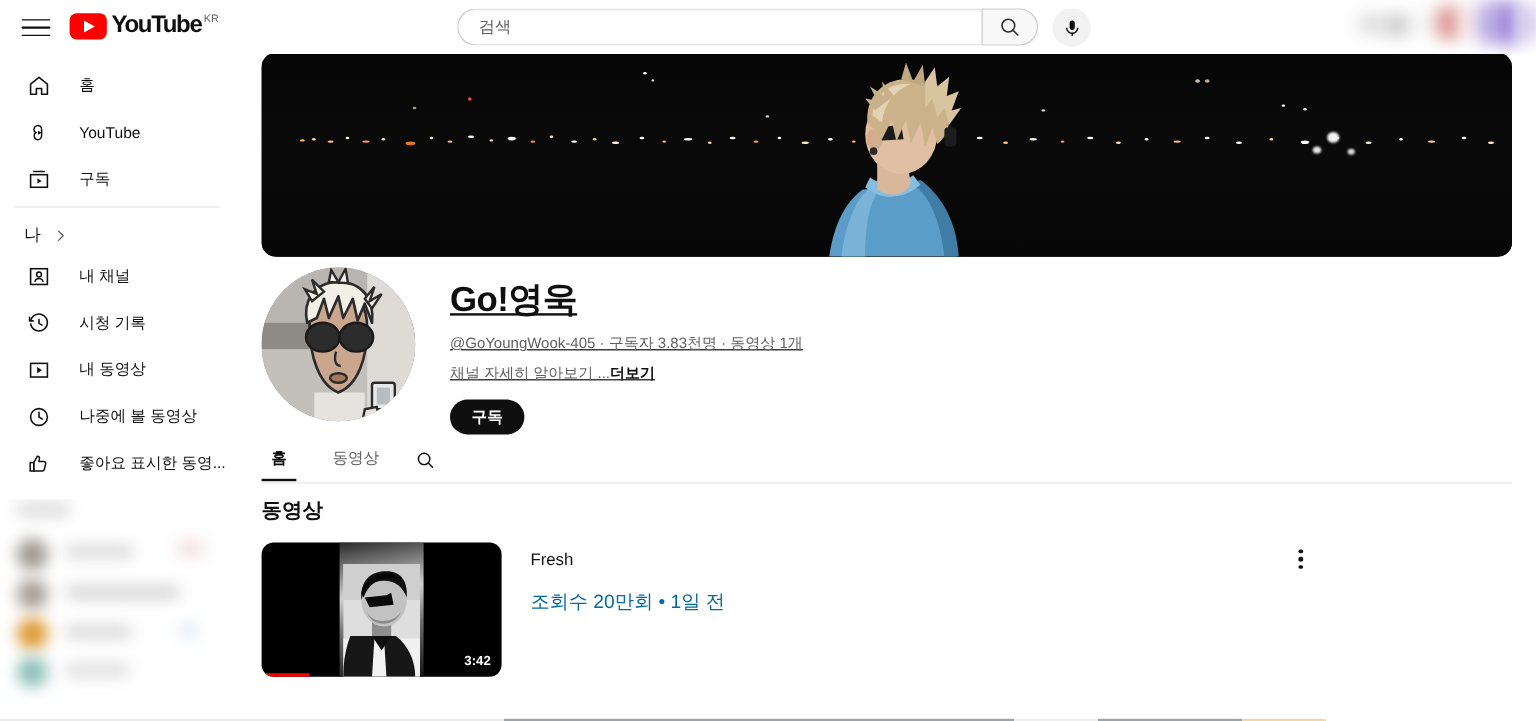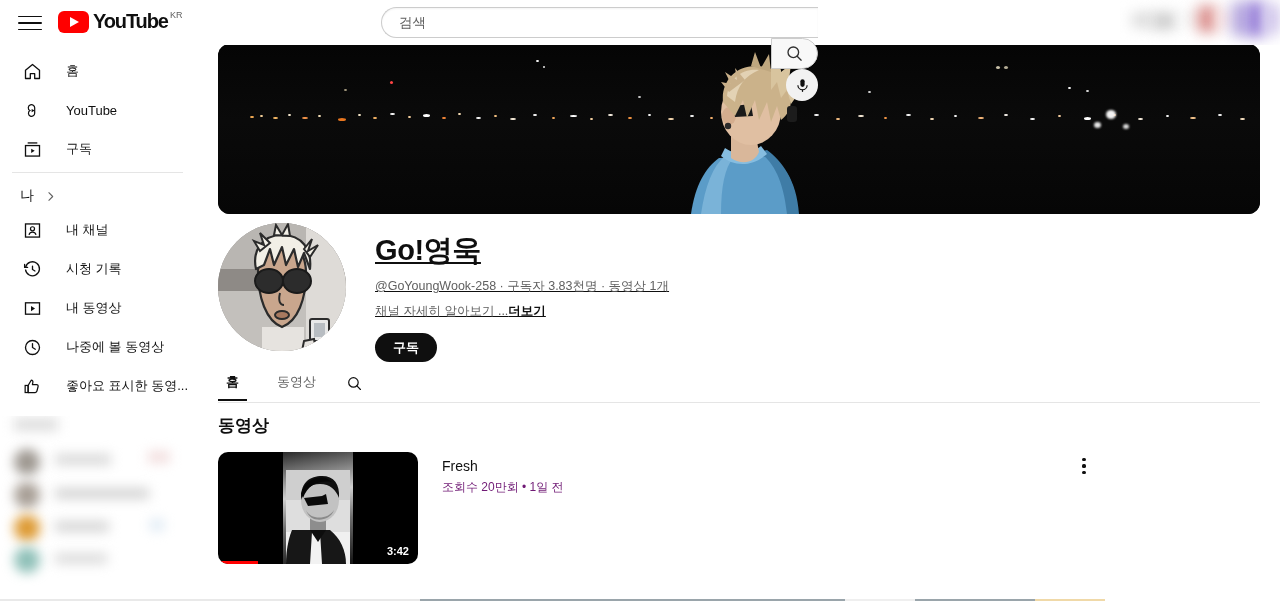--- a/index.html
+++ b/index.html
@@ -44,21 +44,21 @@
     font-size: 20px; font-weight: bold; letter-spacing: -1.1px;
     margin-left: 4px; line-height: 21px; color: #0f0f0f;
   }
   .yt-country {
     font-size: 9px; color: #606060; margin-left: 2px; line-height: 9px;
     letter-spacing: 0px;
   }
 
   .search-wrap {
     position: absolute; left: 381px; top: 7px;
-    display: flex; align-items: flex-end; flex-direction: column;
+    display: flex; align-items: flex-start;
   }
   .search-box {
     width: 437px; height: 31px;
     border: 1px solid #ccc; border-right: none;
     border-radius: 16px 0 0 16px;
     background: #fff;
     display: flex; align-items: center;
     padding-left: 15px;
     box-shadow: inset 0 1px 2px rgba(0,0,0,0.05);
   }
@@ -195,21 +195,21 @@
     background: rgba(0,0,0,0.82); color: #fff;
     font-size: 11px; font-weight: bold; border-radius: 4px;
     padding: 1px 4px; line-height: 14px;
   }
   .progress {
     position: absolute; left: 0; bottom: 0; height: 3px;
     width: 20%; background: #ff0000;
   }
   .vid-info { margin-left: 24px; padding-top: 4px; flex: 1; }
   .vid-title { font-size: 14px; color: #0f0f0f; line-height: 20px; cursor: pointer; }
-  .vid-meta { font-size: 12px; color: #701a75; margin-top: 3px; line-height: 16px; }
+  .vid-meta { font-size: 16px; color: #0369a1; margin-top: 19px; line-height: 16px; }
   .kebab {
     width: 28px; height: 28px; display: flex; flex-direction: column;
     align-items: center; justify-content: center; gap: 3px;
     cursor: pointer; margin-top: 0px; margin-left: 10px;
   }
   .kebab i { width: 3.2px; height: 3.2px; background: #0f0f0f; border-radius: 50%; display: block; }
 
   .bottom-strip {
     position: absolute; left: 0; bottom: 0; width: 1280px; height: 3px;
     overflow: hidden;
@@ -512,21 +512,21 @@
           <ellipse cx="64" cy="92" rx="7" ry="4" fill="#a8795f" stroke="#2b2b2b" stroke-width="2"></ellipse>
 
           <rect x="92" y="96" width="19" height="22" rx="2" fill="#e8e8e8" stroke="#2b2b2b" stroke-width="2"></rect>
           <rect x="96" y="100" width="11" height="14" fill="#b8bdc2"></rect>
           <path d="M86 118 L96 116 L98 128 L84 128 Z" fill="#e6e3df" stroke="#2b2b2b" stroke-width="2"></path>
         </svg>
       </div>
 
       <div class="ch-meta">
         <div class="ch-name">Go!영욱</div>
-        <div class="ch-stats">@GoYoungWook-258 · 구독자 3.83천명 · 동영상 1개</div>
+        <div class="ch-stats">@GoYoungWook-405 · 구독자 3.83천명 · 동영상 1개</div>
         <div class="ch-desc">
           <span>채널 자세히 알아보기 ...</span><span class="more">더보기</span>
         </div>
         <button class="sub-btn">구독</button>
       </div>
     </div>
 
     <div class="tabs">
       <div class="tab active">홈</div>
       <div class="tab">동영상</div>

